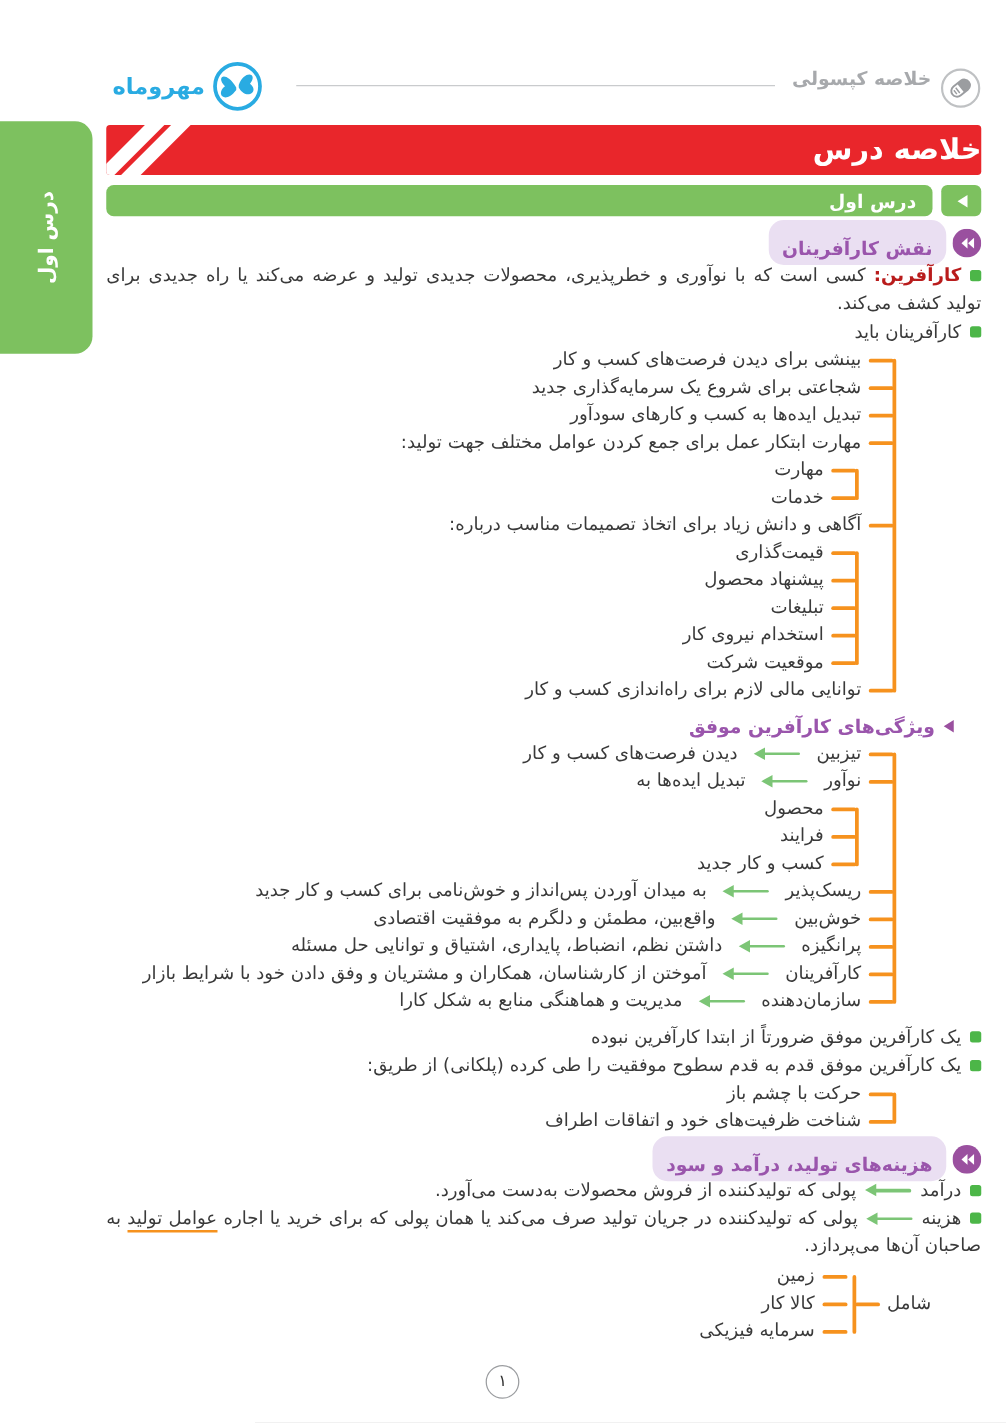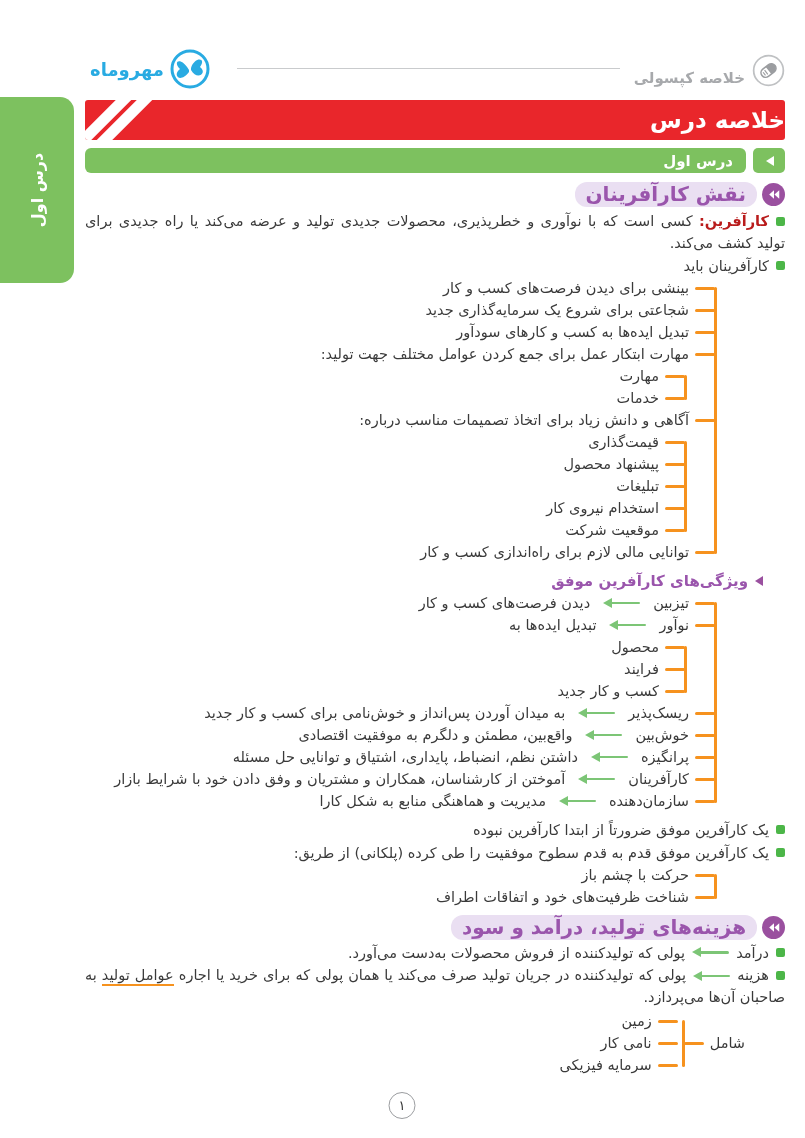--- a/index.html
+++ b/index.html
@@ -8,21 +8,21 @@
     --arrow:#7CC576; --orange:#F6921E; --purple:#9A509F; --purple-text:#9A55AC;
     --pill:#EADFF2; --cyan:#29ABE2; --ink:#3A3A3A; --gray:#A7A9AC;
   }
   html,body{ background:#e8e8e8; }
   .page{
     position:relative; width:805px; height:1138px; background:#ffffff;
     font-family:"DejaVu Sans", sans-serif; color:var(--ink); overflow:hidden;
     margin:0 auto;
   }
   
-  .hdr-doclabel{ position:absolute; top:54px; right:20px; display:flex; align-items:flex-end; gap:7px; direction:rtl; }
+  .hdr-doclabel{ position:absolute; top:54px; right:20px; display:flex; align-items:flex-start; gap:7px; direction:rtl; }
   .hdr-doclabel .txt{ color:var(--gray); font-weight:bold; font-size:15px; }
   .hdr-line{ position:absolute; top:68px; left:237px; width:383px; height:0; border-top:1.6px solid #C9CBCD; }
   .brand{ position:absolute; top:48px; left:90px; display:flex; align-items:center; gap:5px; }
   .brand .txt{ color:var(--cyan); font-weight:bold; font-size:18px; }
   
   .side-tab{ position:absolute; left:0; top:97px; width:74px; height:186px;
     background:var(--green); border-radius:0 14px 14px 0; }
   .side-tab .vtxt{ position:absolute; left:50%; top:50%;
     transform:translate(-50%,-50%) rotate(-90deg); transform-origin:center;
     color:#fff; font-weight:bold; font-size:16px; white-space:nowrap; direction:rtl; }
@@ -38,22 +38,22 @@
   
   .lesson-row{ display:flex; gap:7px; margin-top:8px; height:25px; }
   .bar-arrow{ width:32px; height:25px; background:var(--green); border-radius:5px;
     display:flex; align-items:center; justify-content:center; flex:none; }
   .tri-left-w{ width:0; height:0; border-top:5.5px solid transparent; border-bottom:5.5px solid transparent; border-right:8px solid #fff; margin-left:2px; }
   .lesson-bar{ flex:1; background:var(--green); border-radius:6px; display:flex; align-items:center; }
   .lesson-bar .txt{ color:#fff; font-weight:bold; font-size:15px; padding-right:13px; }
   
   .badge-heading{ display:flex; align-items:center; gap:5px; margin-top:9px; height:24px; }
   .badge-circle{ width:23px; height:23px; flex:none; }
-  .badge-pill{ background:var(--pill); border-radius:12px; padding:1px 11px 2px;
-    color:var(--purple-text); font-weight:bold; font-size:20px; }
+  .badge-pill{ background:var(--pill); border-radius:12px; padding:12px 11px 2px;
+    color:var(--purple-text); font-weight:bold; font-size:15px; }
   
   .plain-heading{ display:flex; align-items:center; gap:7px; margin-top:6px; height:23px; margin-left:0; padding-right:22px;text-align:right; }
   .tri-left-p{ width:0; height:0; border-top:5px solid transparent; border-bottom:5px solid transparent; border-right:8px solid var(--purple); flex:none; }
   .plain-heading .txt{ color:var(--purple-text); font-weight:bold; font-size:15px; }
   
   .para{ text-align:justify; margin-top:4px; }
   .sq{ display:inline-block; width:9px; height:9px; background:var(--bullet); border-radius:2px;
     vertical-align:baseline; margin-left:7px; }
   .brow-def{ display:flex; align-items:center; height:23px; }
   .brow-def .sq{ flex:none; margin-left:7px; }
@@ -313,21 +313,21 @@
       <span class="lbl">شامل</span>
       <span class="tick"></span>
       <div class="branch">
         <span class="vline"></span>
         <div class="trow">
             <span class="tick"></span>
             <span>زمین</span>
           </div>
         <div class="trow">
             <span class="tick"></span>
-            <span>نامی کار</span>
+            <span>کالا کار</span>
           </div>
         <div class="trow">
             <span class="tick"></span>
             <span>سرمایه فیزیکی</span>
           </div>
       </div>
     </div>
 
   </div>
 

